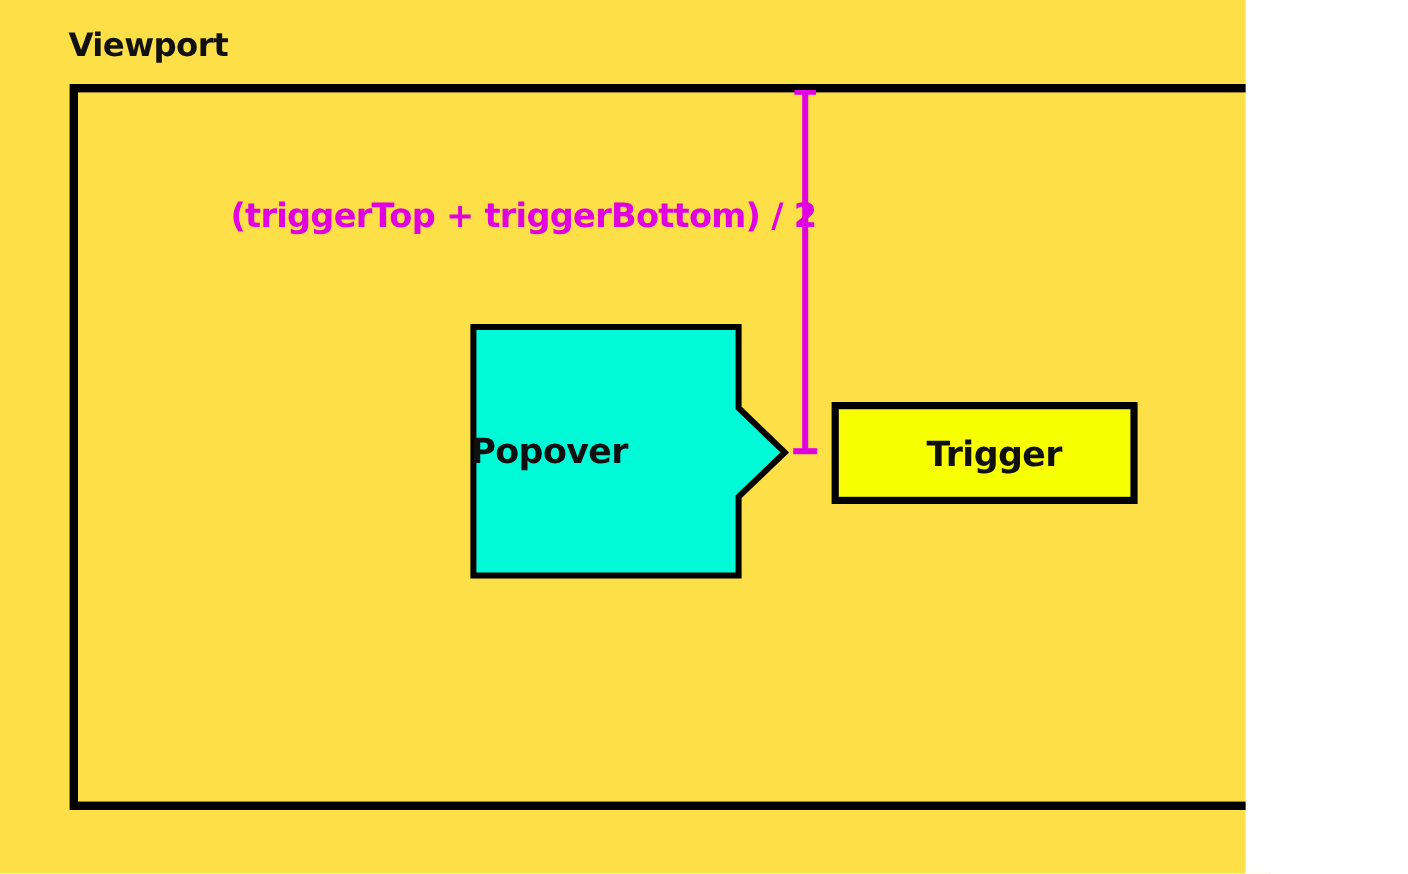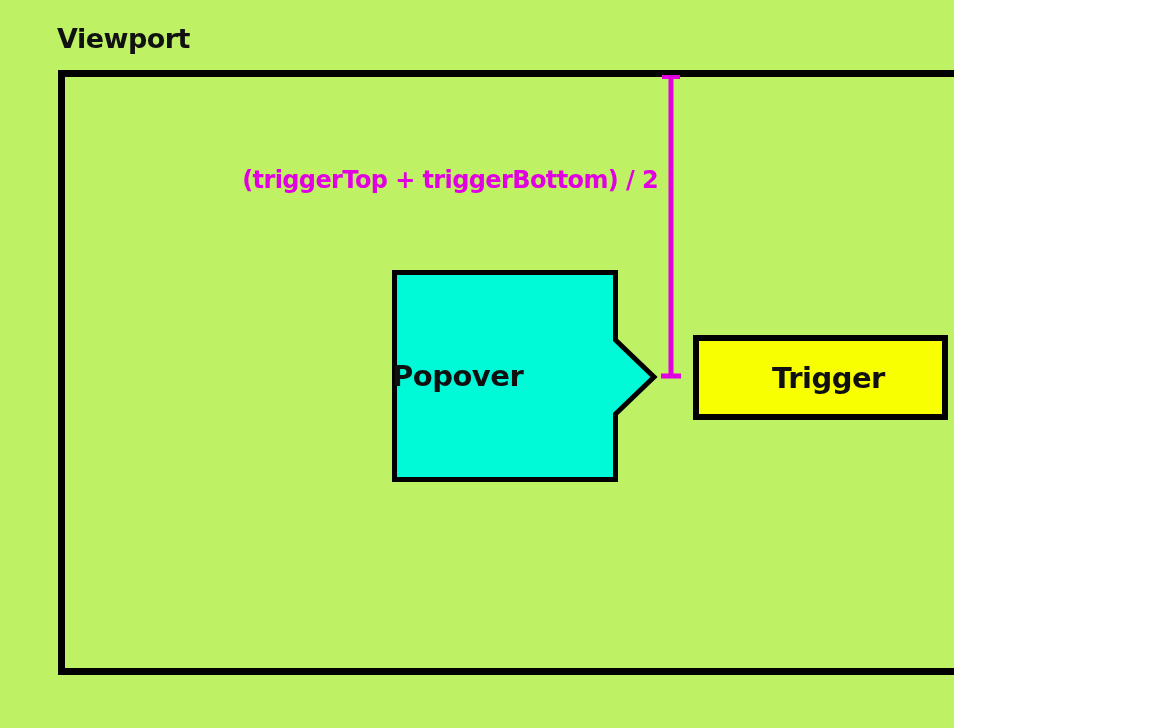--- a/index.html
+++ b/index.html
@@ -4,23 +4,23 @@
 <style>
   * { box-sizing: border-box; }
   html, body {
     margin: 0;
     padding: 0;
     background: #ffffff;
     font-family: "DejaVu Sans", "Liberation Sans", sans-serif;
   }
   .canvas {
     position: relative;
-    width: 954px;
+    width: 1038px;
     height: 728px;
-    background: #bef264;
+    background: #fde047;
     overflow: hidden;
   }
   .viewport-title {
     position: absolute;
     left: 57px;
     top: 22px;
     margin: 0;
     font-size: 27px;
     line-height: 34px;
     font-weight: bold;
@@ -39,25 +39,25 @@
   .overlay {
     position: absolute;
     left: 0;
     top: 0;
     width: 1173px;
     height: 728px;
     pointer-events: none;
   }
   .measurement-label {
     position: absolute;
-    left: 213px;
+    left: 192px;
     top: 164px;
     width: 445px;
     text-align: right;
-    font-size: 24px;
+    font-size: 28px;
     line-height: 32px;
     font-weight: bold;
     color: #e100e1;
     letter-spacing: -0.6px;
     white-space: nowrap;
   }
   .popover-label {
     position: absolute;
     left: 392px;
     top: 270px;

